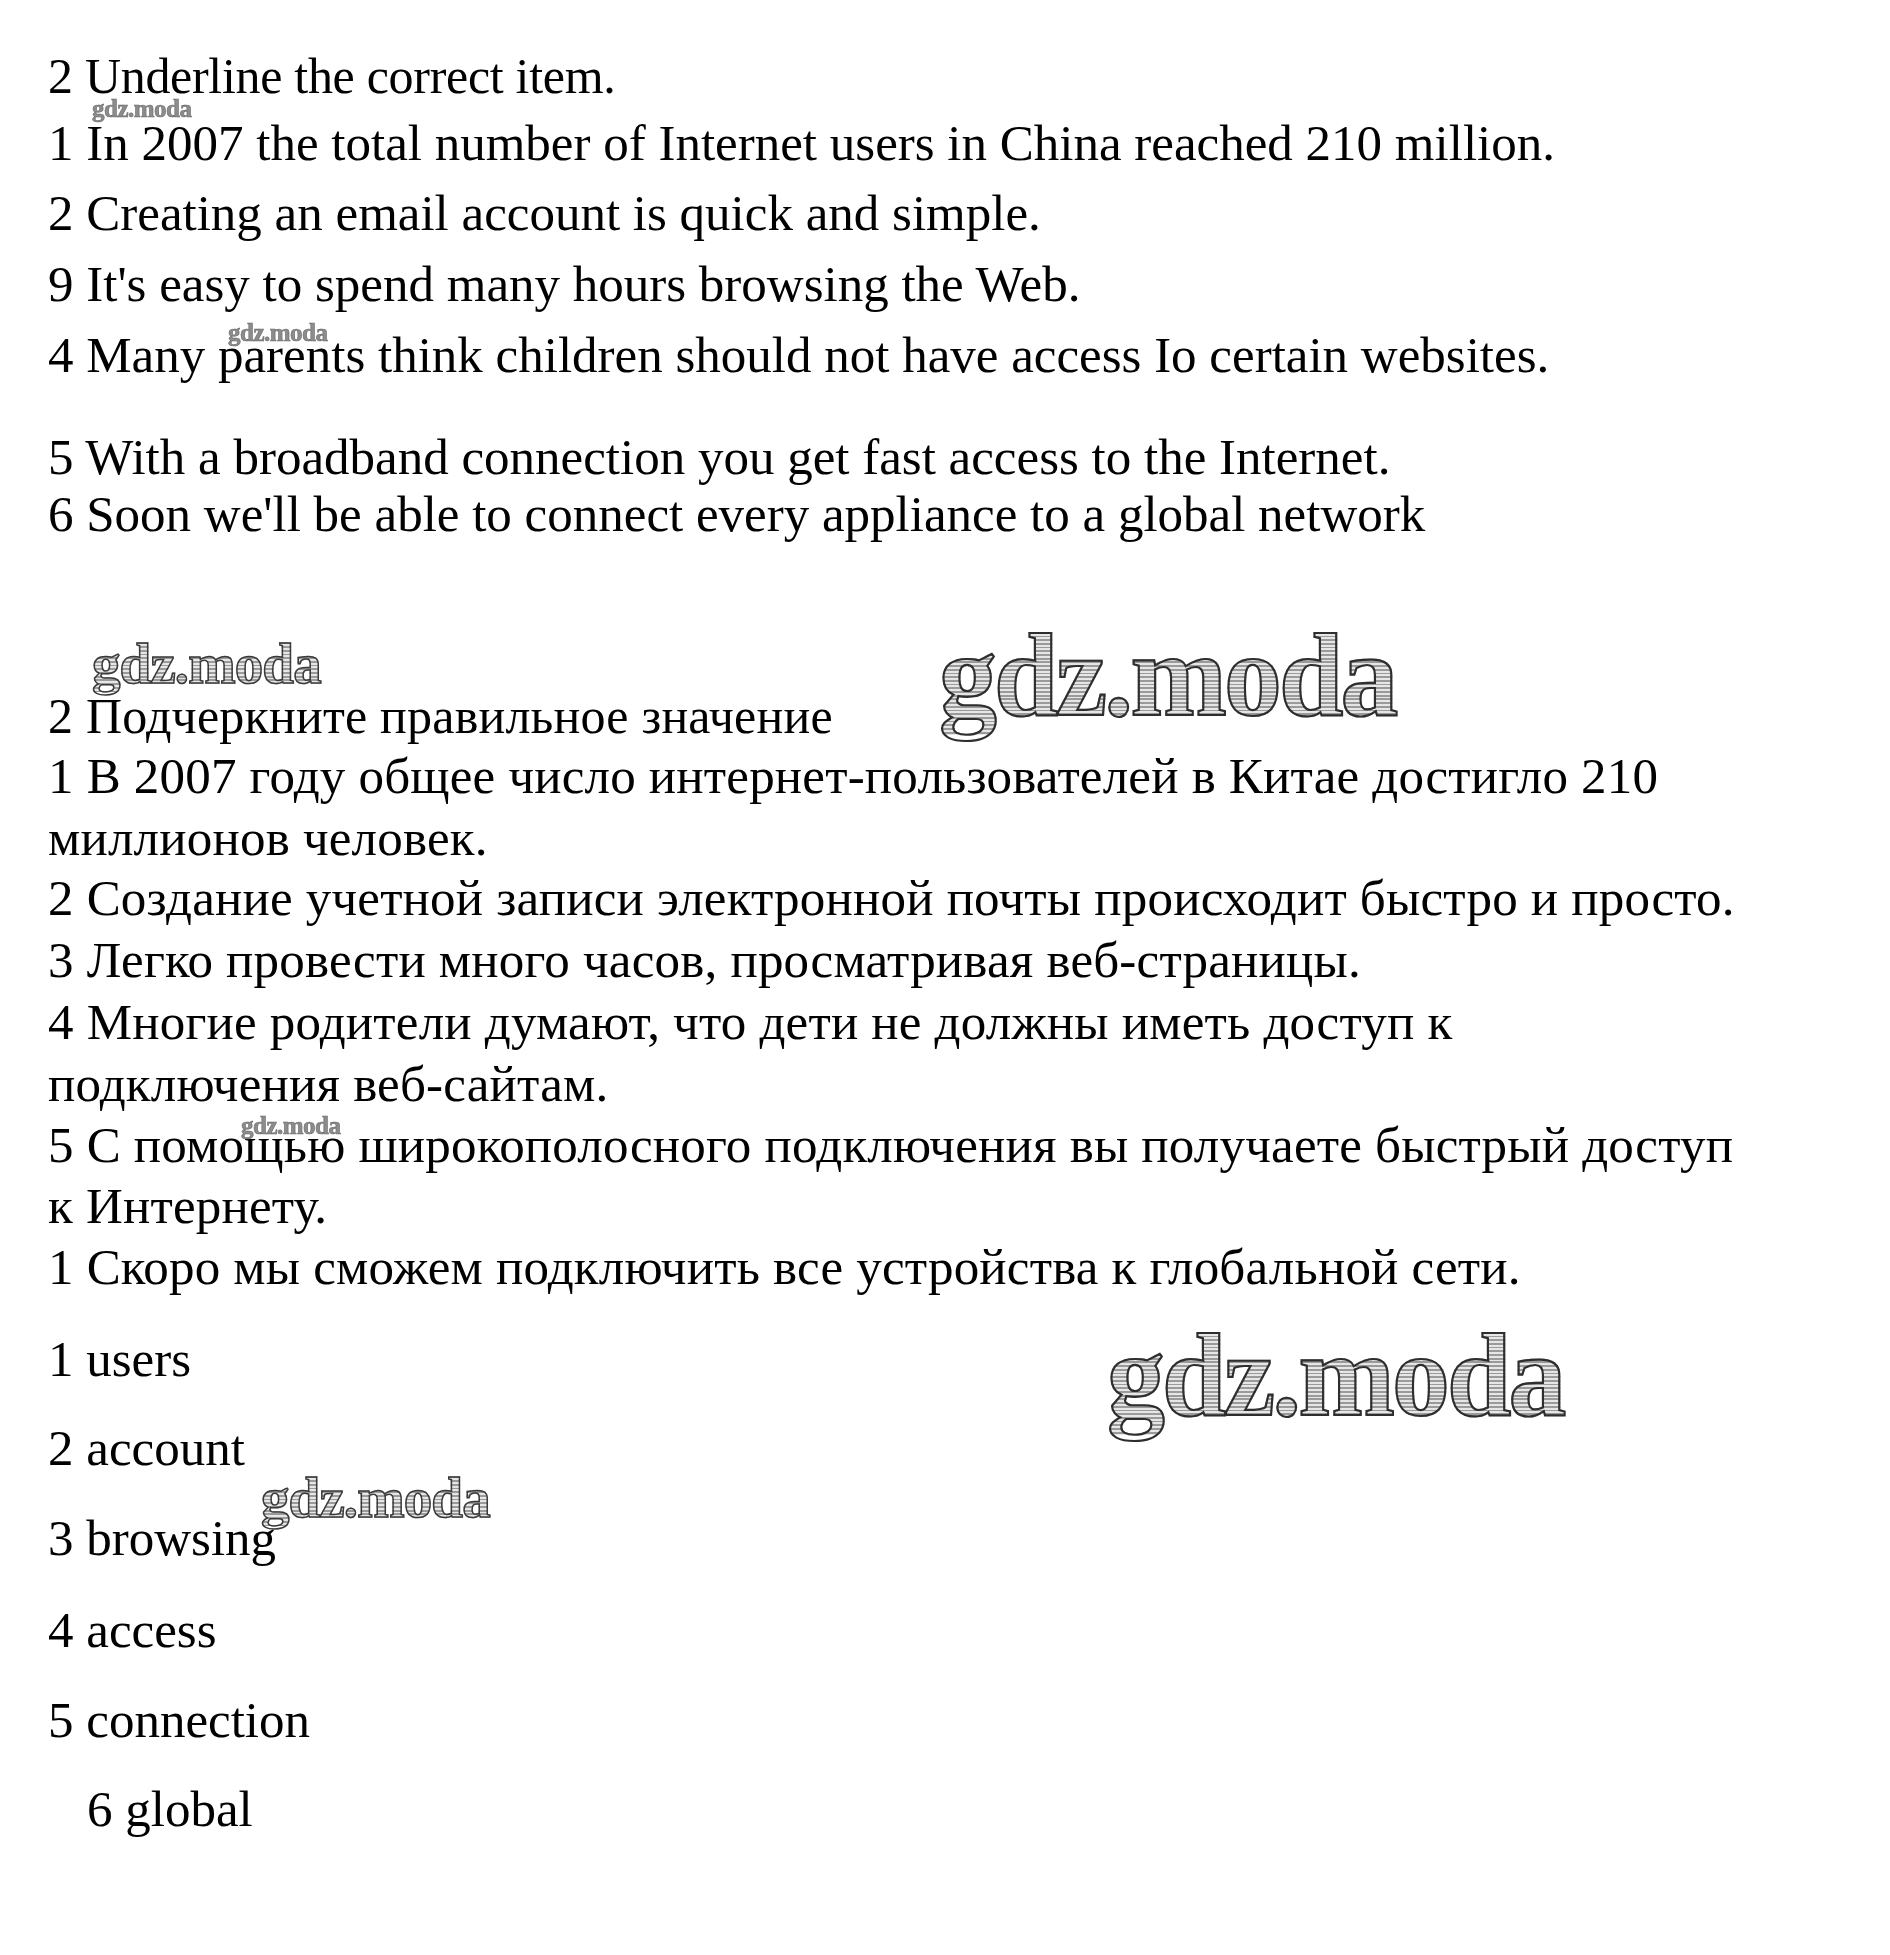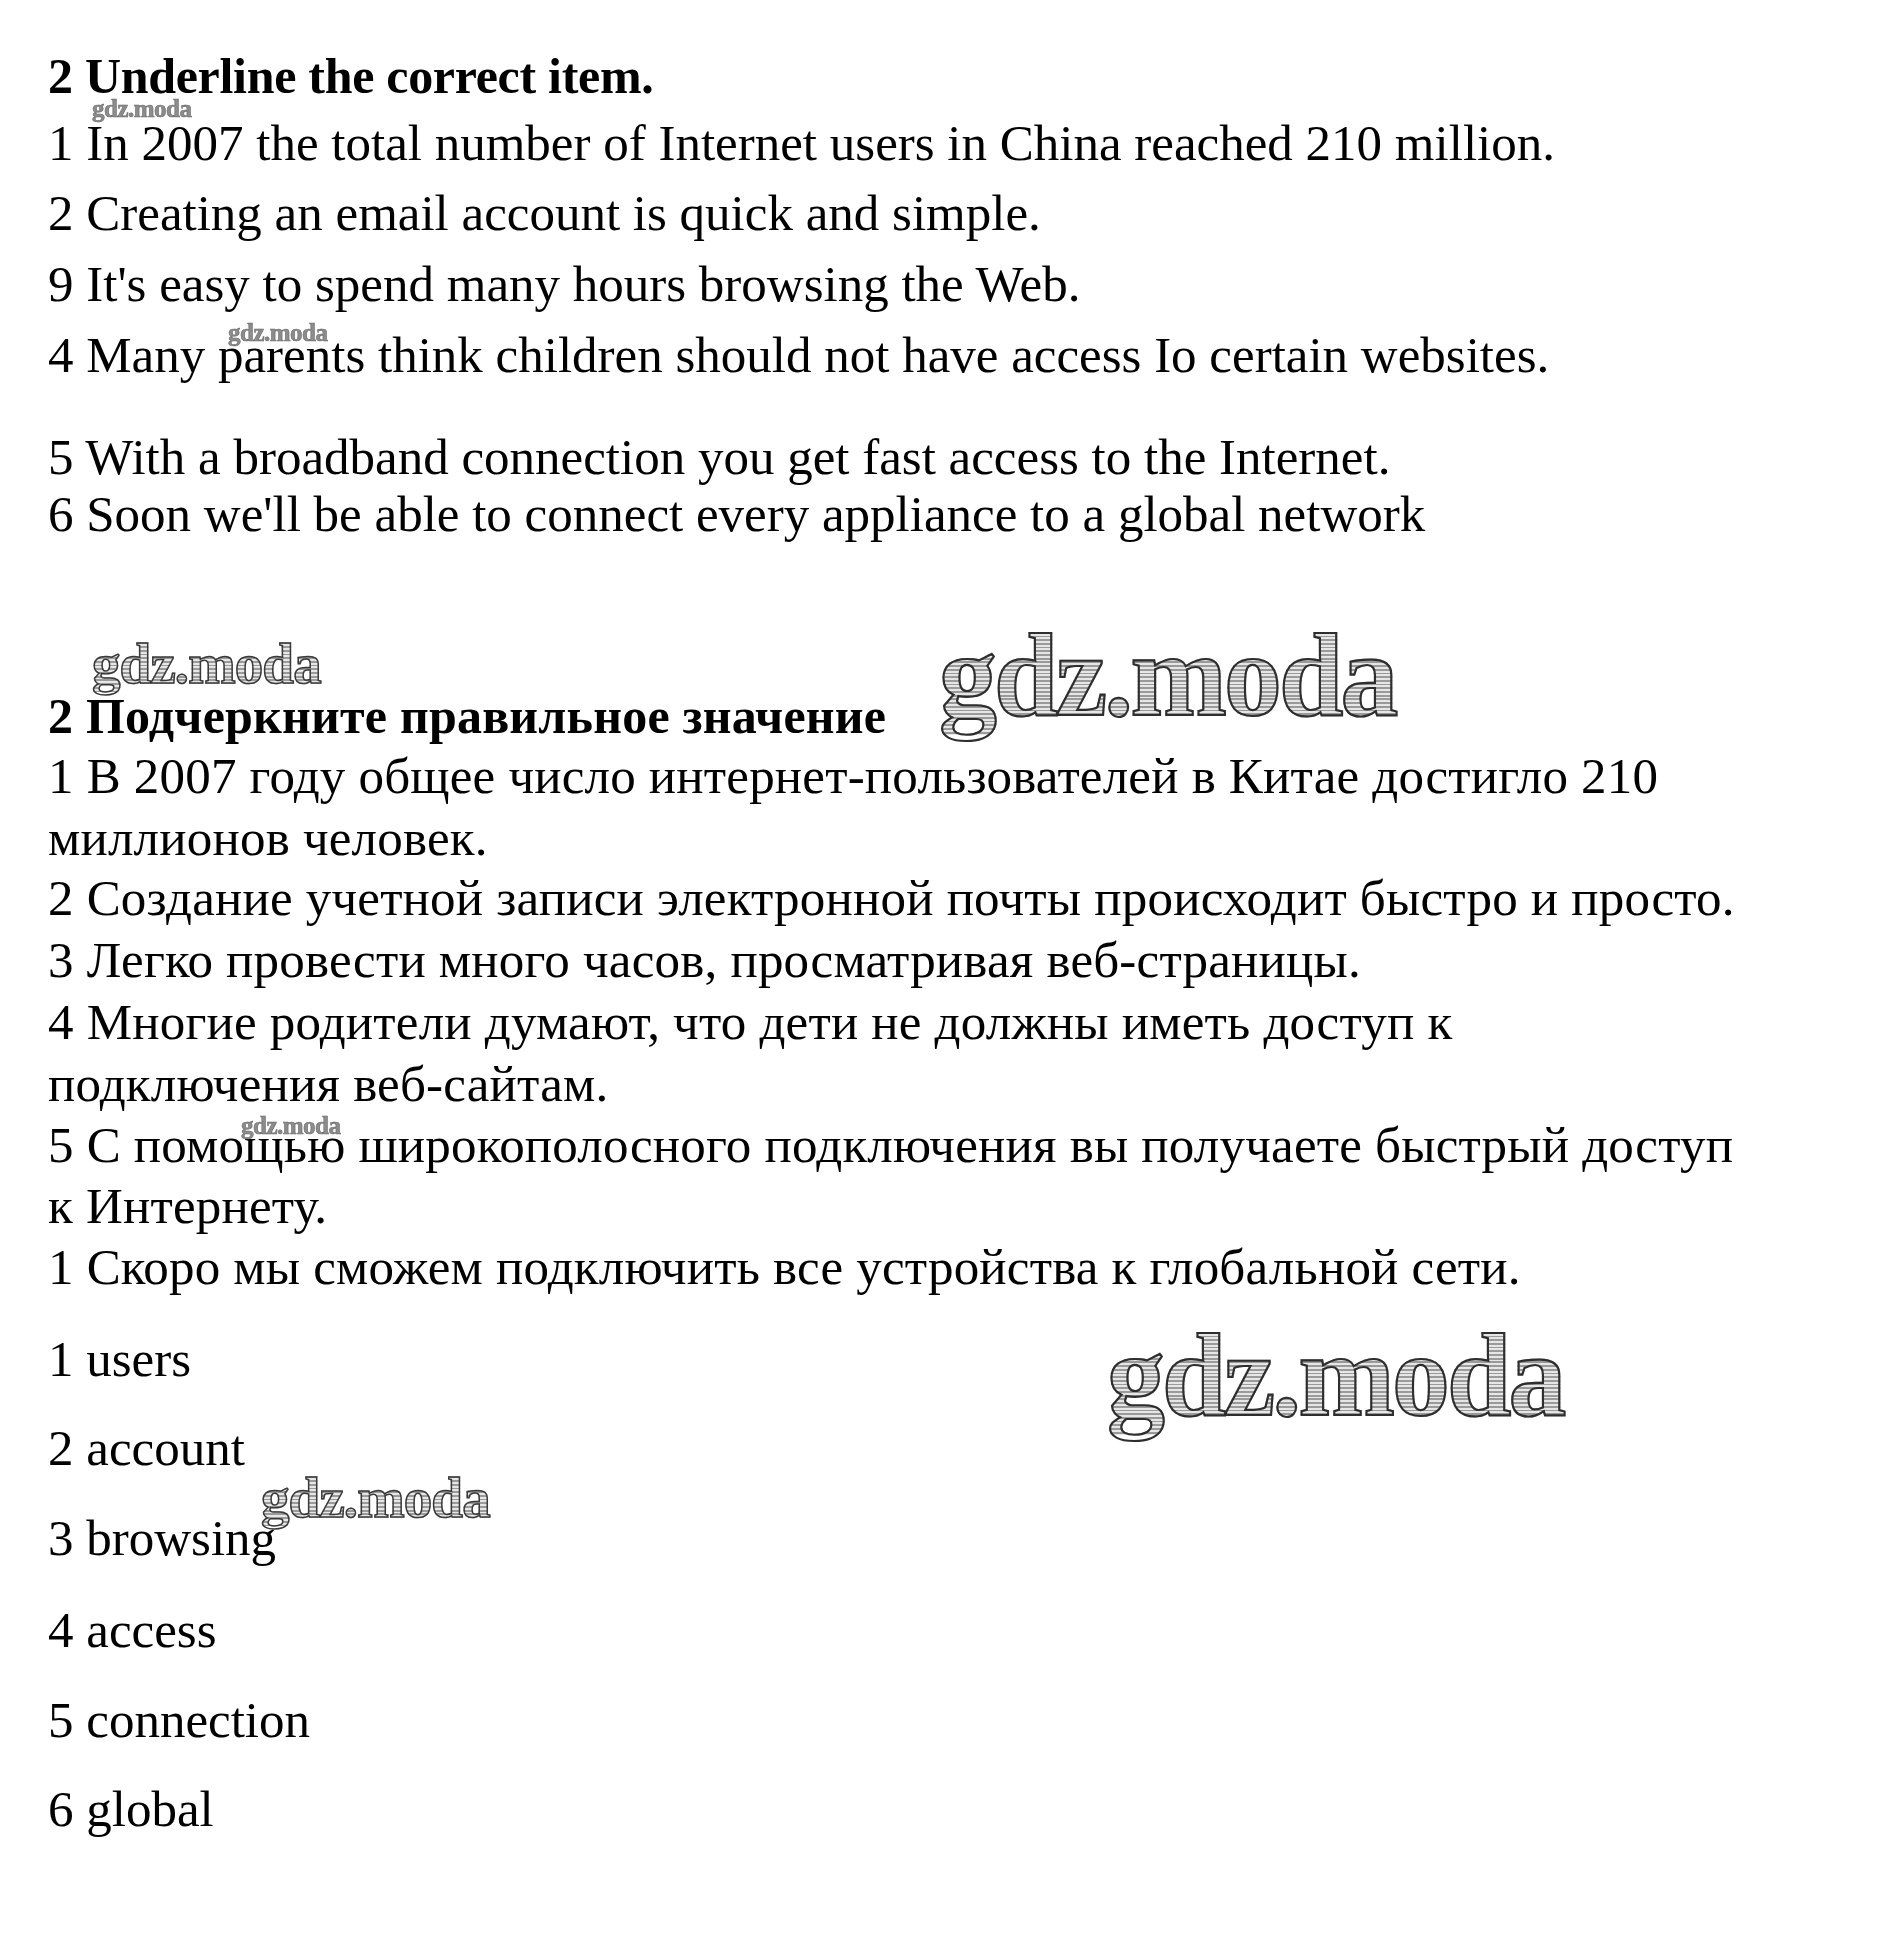--- a/index.html
+++ b/index.html
@@ -17,21 +17,21 @@
   }
   .line {
     position: absolute;
     left: 48px;
     white-space: nowrap;
     font-size: 51px;
     line-height: 51px;
     height: 51px;
   }
   .heading {
-    font-weight: bold;
+    font-weight: normal;
     font-size: 50px;
     line-height: 50px;
     height: 50px;
     letter-spacing: -0.3px;
   }
   .ru .line { letter-spacing: 0.2px; }
 
   .wm {
     position: absolute;
     white-space: nowrap;
@@ -99,21 +99,21 @@
       <div class="line" style="top: 1242px;">1 Скоро мы сможем подключить все устройства к глобальной сети.</div>
     </div>
 </div>
 
 <div id="answers">
     <div class="line" style="top: 1334px;">1 users</div>
     <div class="line" style="top: 1423px;">2 account</div>
     <div class="line" style="top: 1513px;">3 browsing</div>
     <div class="line" style="top: 1605px;">4 access</div>
     <div class="line" style="top: 1695px;">5 connection</div>
-    <div class="line" style="top: 1784px;">6 global</div>
+    <div class="line" style="top: 1784px; margin-left: 39px;">6 global</div>
   </div>
 
 <div class="wm wm-small" style="left:92px; top:96px;">gdz.moda</div>
 <div class="wm wm-small" style="left:228px; top:320px;">gdz.moda</div>
 <div class="wm wm-small" style="left:241px; top:1113px;">gdz.moda</div>
 <div class="wm wm-medium" style="left:92px; top:635px;">gdz.moda</div>
 <div class="wm wm-medium" style="left:261px; top:1469px;">gdz.moda</div>
 <div class="wm wm-large" style="left:939px; top:617px;">gdz.moda</div>
 <div class="wm wm-large" style="left:1107px; top:1317px;">gdz.moda</div>
 

